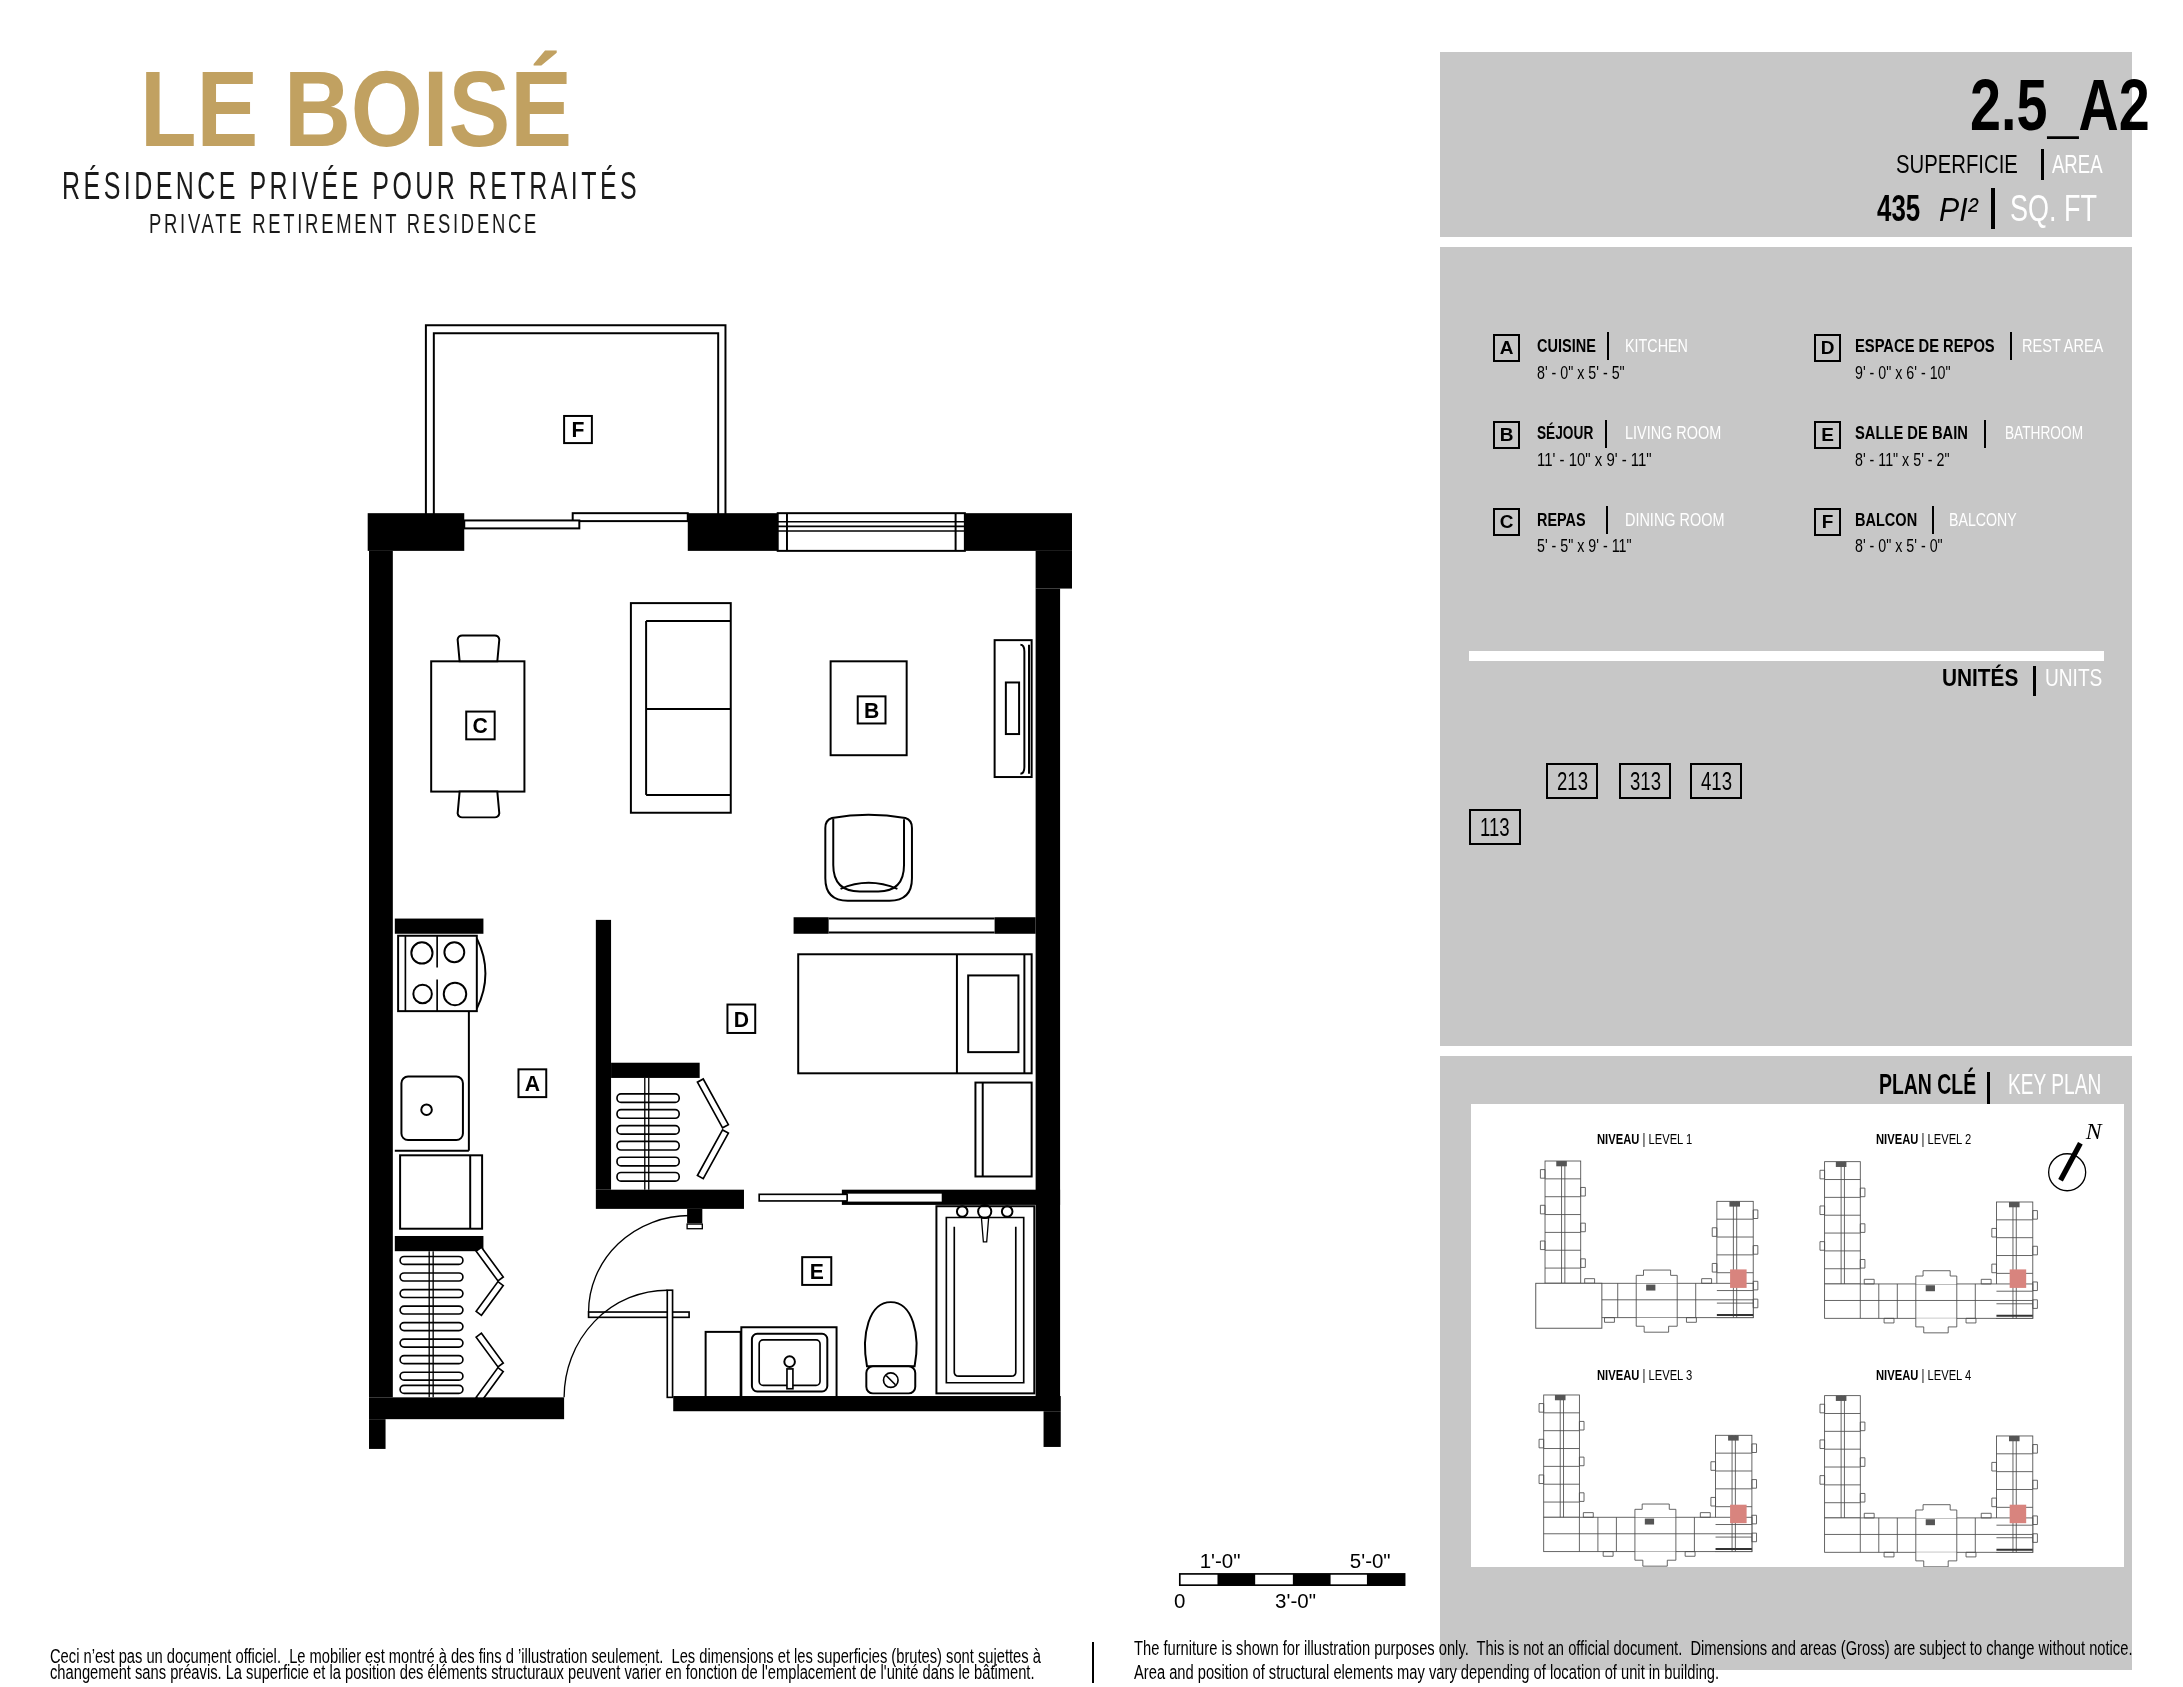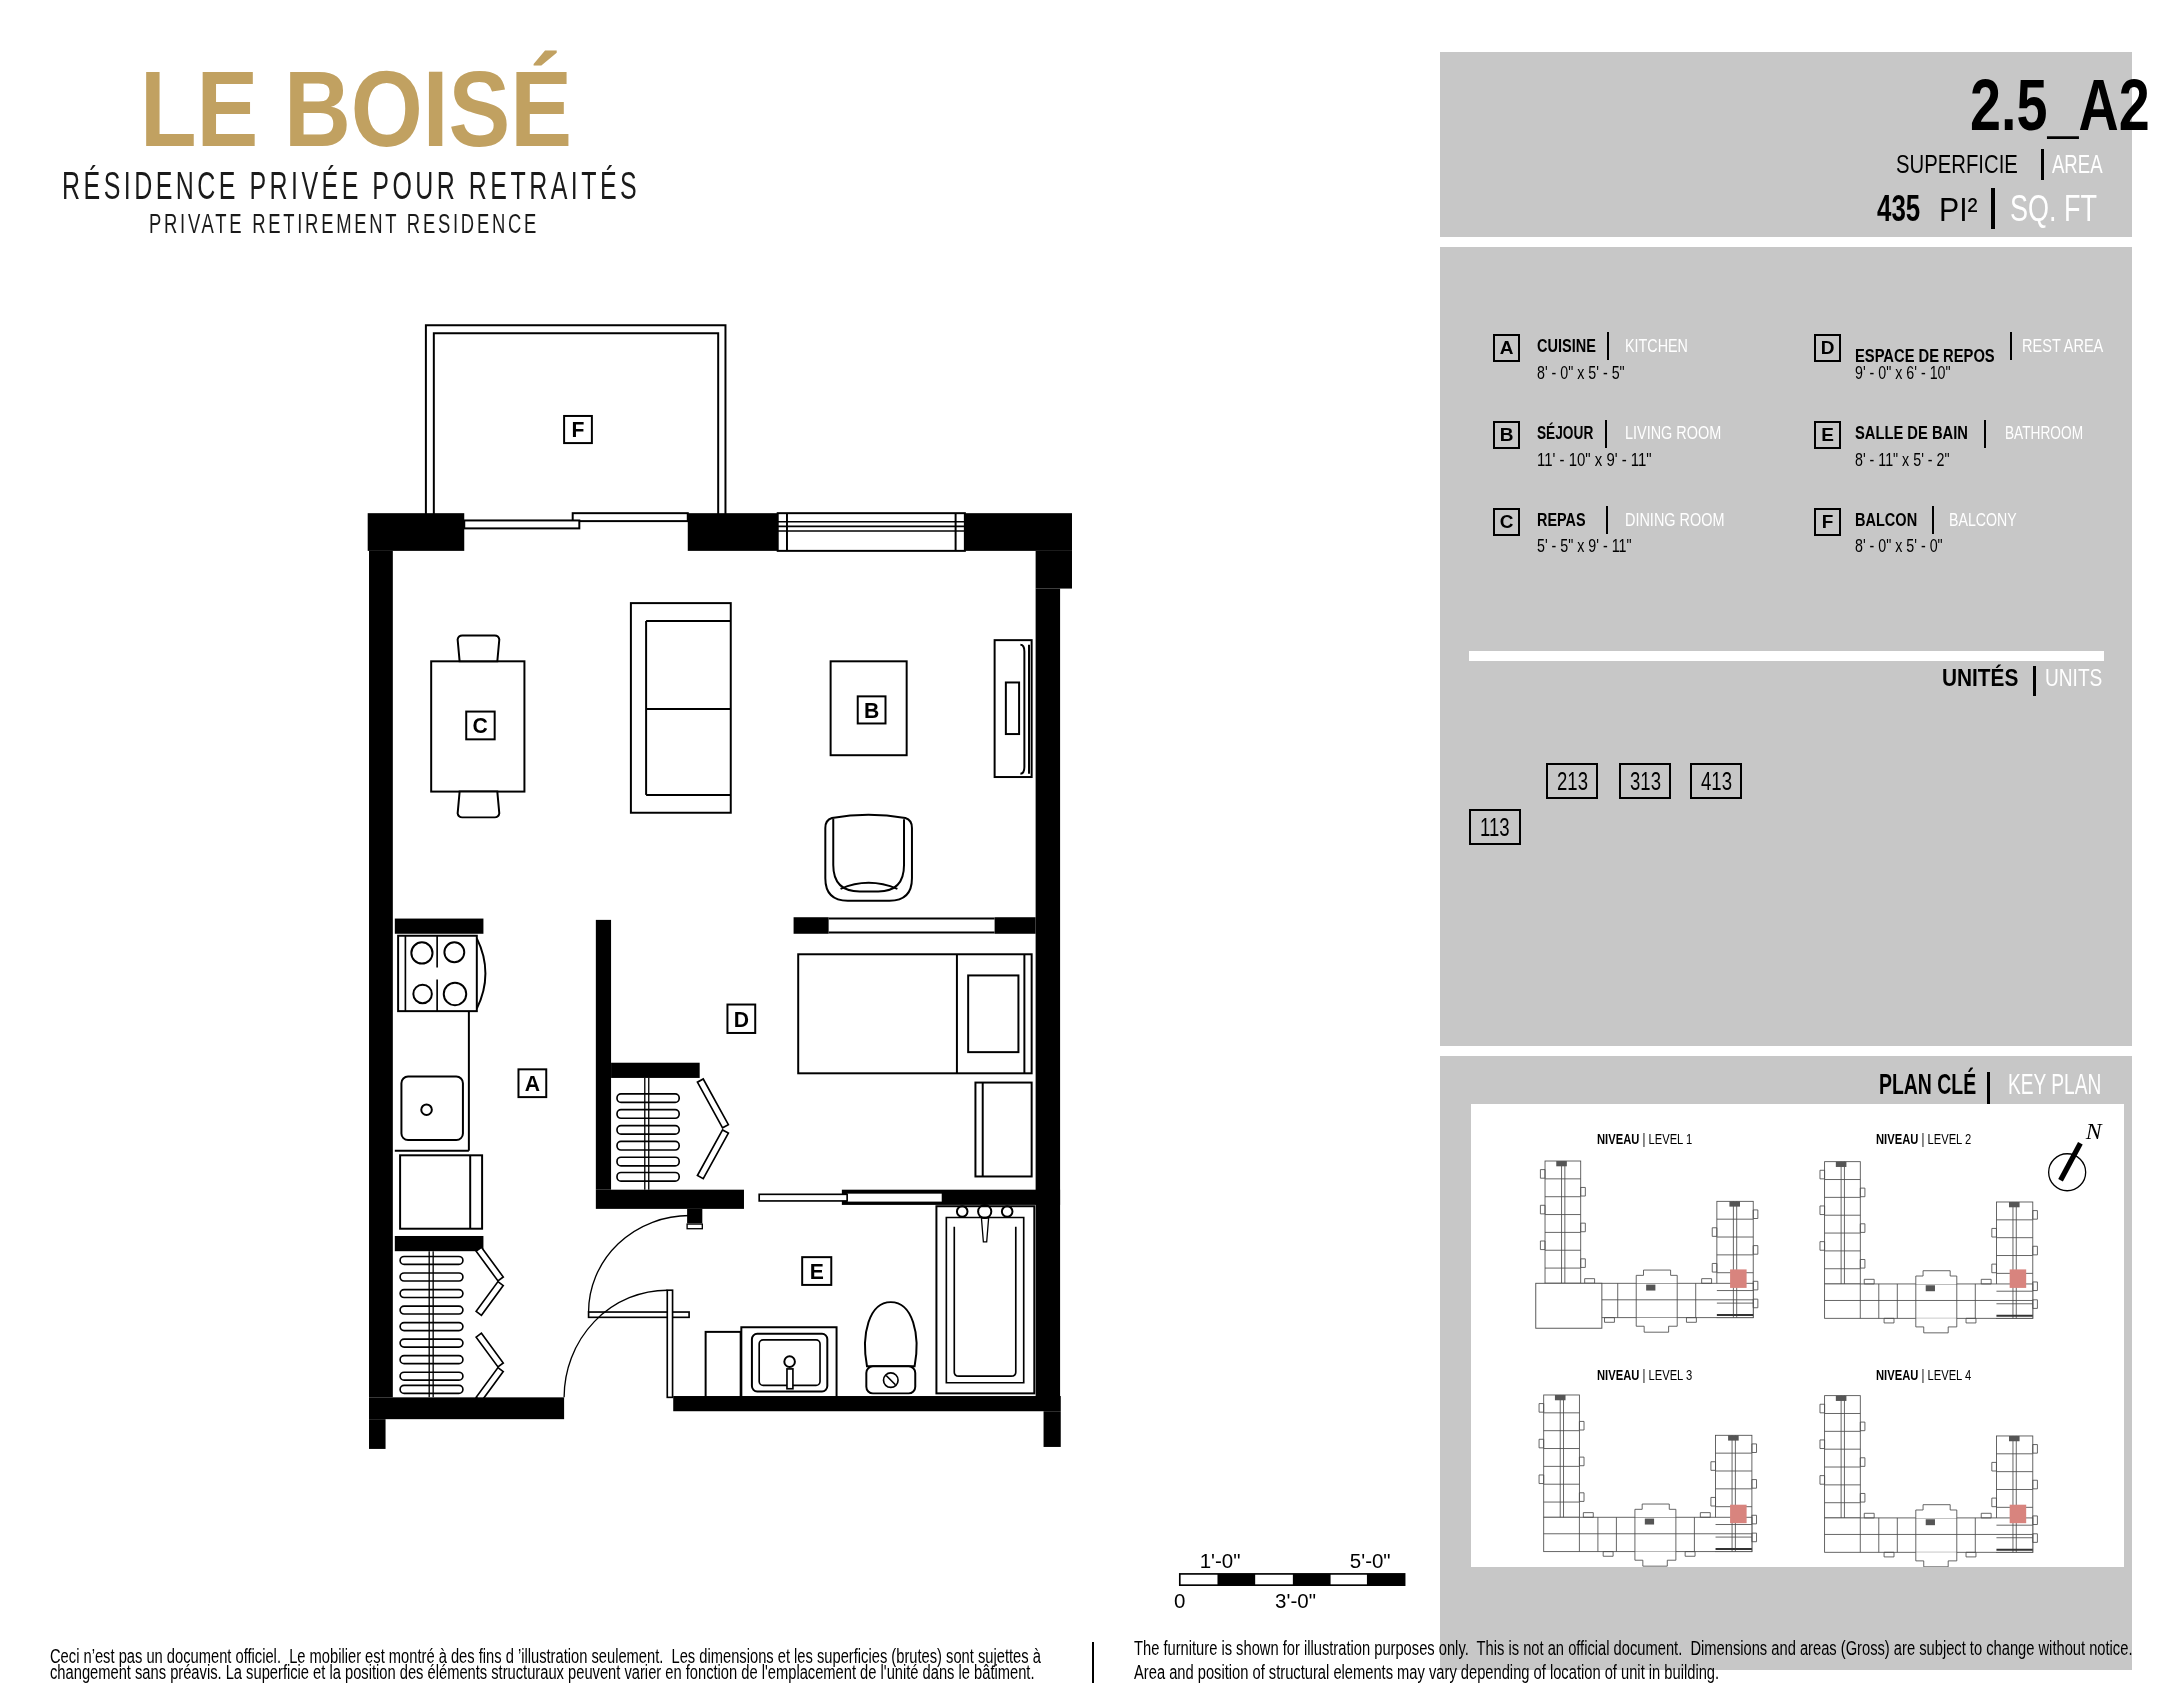--- a/index.html
+++ b/index.html
@@ -20,21 +20,21 @@
 
 <div class="panel" style="top:52px;height:185px;">
 
   <div class="abs" style="left:483px;top:11.2px;margin-left:47px;"><span class="cnd" style="font-size:73px;font-weight:bold;transform:scaleX(0.763);">2.5_A2</span></div>
 
   <div class="abs" style="left:456px;top:97px;"><span class="cnd" style="font-size:26.5px;transform:scaleX(0.766);">SUPERFICIE</span></div>
   <div class="abs" style="left:601px;top:97px;width:3.3px;height:31px;background:#000;"></div>
   <div class="abs" style="left:612px;top:97px;"><span class="cnd wtxt" style="font-size:26.5px;transform:scaleX(0.70);">AREA</span></div>
 
   <div class="abs" style="left:437px;top:136px;"><span class="cnd" style="font-size:36px;font-weight:bold;transform:scaleX(0.72);">435</span></div>
-  <div class="abs" style="left:499px;top:138px;"><span class="cnd" style="font-size:34px;transform:scaleX(0.89);">PI²</span></div>
+  <div class="abs" style="left:499px;top:138px;font-style:italic;"><span class="cnd" style="font-size:34px;transform:scaleX(0.89);">PI²</span></div>
   <div class="abs" style="left:551px;top:136px;width:4px;height:41px;background:#000;"></div>
   <div class="abs" style="left:570px;top:136px;"><span class="cnd wtxt" style="font-size:36px;transform:scaleX(0.75);">SQ. FT</span></div>
 </div>
 
 <div class="panel" style="top:247px;height:799px;font-size:19px;">
 
   <div class="abs" style="left:53px;top:87px;width:23px;height:24px;border:2px solid #000;text-align:center;line-height:24px;font-weight:bold;">A</div>
   <div class="abs" style="left:97px;top:88px;"><span class="cnd" style="font-weight:bold;transform:scaleX(0.765);">CUISINE</span></div>
   <div class="abs" style="left:167px;top:85px;width:2px;height:28px;background:#000;"></div>
   <div class="abs" style="left:185px;top:88px;"><span class="cnd wtxt" style="transform:scaleX(0.755);">KITCHEN</span></div>
@@ -46,21 +46,21 @@
   <div class="abs" style="left:185px;top:175px;"><span class="cnd wtxt" style="transform:scaleX(0.76);">LIVING ROOM</span></div>
   <div class="abs" style="left:97px;top:202px;"><span class="cnd" style="transform:scaleX(0.787);">11' - 10" x 9' - 11"</span></div>
 
   <div class="abs" style="left:53px;top:261px;width:23px;height:24px;border:2px solid #000;text-align:center;line-height:24px;font-weight:bold;">C</div>
   <div class="abs" style="left:97px;top:262px;"><span class="cnd" style="font-weight:bold;transform:scaleX(0.757);">REPAS</span></div>
   <div class="abs" style="left:166px;top:259px;width:2px;height:28px;background:#000;"></div>
   <div class="abs" style="left:185px;top:262px;"><span class="cnd wtxt" style="transform:scaleX(0.76);">DINING ROOM</span></div>
   <div class="abs" style="left:97px;top:288px;"><span class="cnd" style="transform:scaleX(0.75);">5' - 5" x 9' - 11"</span></div>
 
   <div class="abs" style="left:374px;top:87px;width:23px;height:24px;border:2px solid #000;text-align:center;line-height:24px;font-weight:bold;">D</div>
-  <div class="abs" style="left:415px;top:98px;text-decoration:underline;"><span class="cnd" style="font-weight:bold;transform:scaleX(0.775);">ESPACE DE REPOS</span></div>
+  <div class="abs" style="left:415px;top:88px;text-decoration:underline;"><span class="cnd" style="font-weight:bold;transform:scaleX(0.775);">ESPACE DE REPOS</span></div>
   <div class="abs" style="left:570px;top:85px;width:2px;height:28px;background:#000;"></div>
   <div class="abs" style="left:582px;top:88px;"><span class="cnd wtxt" style="transform:scaleX(0.765);">REST AREA</span></div>
   <div class="abs" style="left:415px;top:115px;"><span class="cnd" style="transform:scaleX(0.75);">9' - 0" x 6' - 10"</span></div>
 
   <div class="abs" style="left:374px;top:174px;width:23px;height:24px;border:2px solid #000;text-align:center;line-height:24px;font-weight:bold;">E</div>
   <div class="abs" style="left:415px;top:175px;"><span class="cnd" style="font-weight:bold;transform:scaleX(0.775);">SALLE DE BAIN</span></div>
   <div class="abs" style="left:544px;top:173px;width:2px;height:28px;background:#000;"></div>
   <div class="abs" style="left:565px;top:175px;"><span class="cnd wtxt" style="transform:scaleX(0.72);">BATHROOM</span></div>
   <div class="abs" style="left:415px;top:202px;"><span class="cnd" style="transform:scaleX(0.75);">8' - 11" x 5' - 2"</span></div>
 

